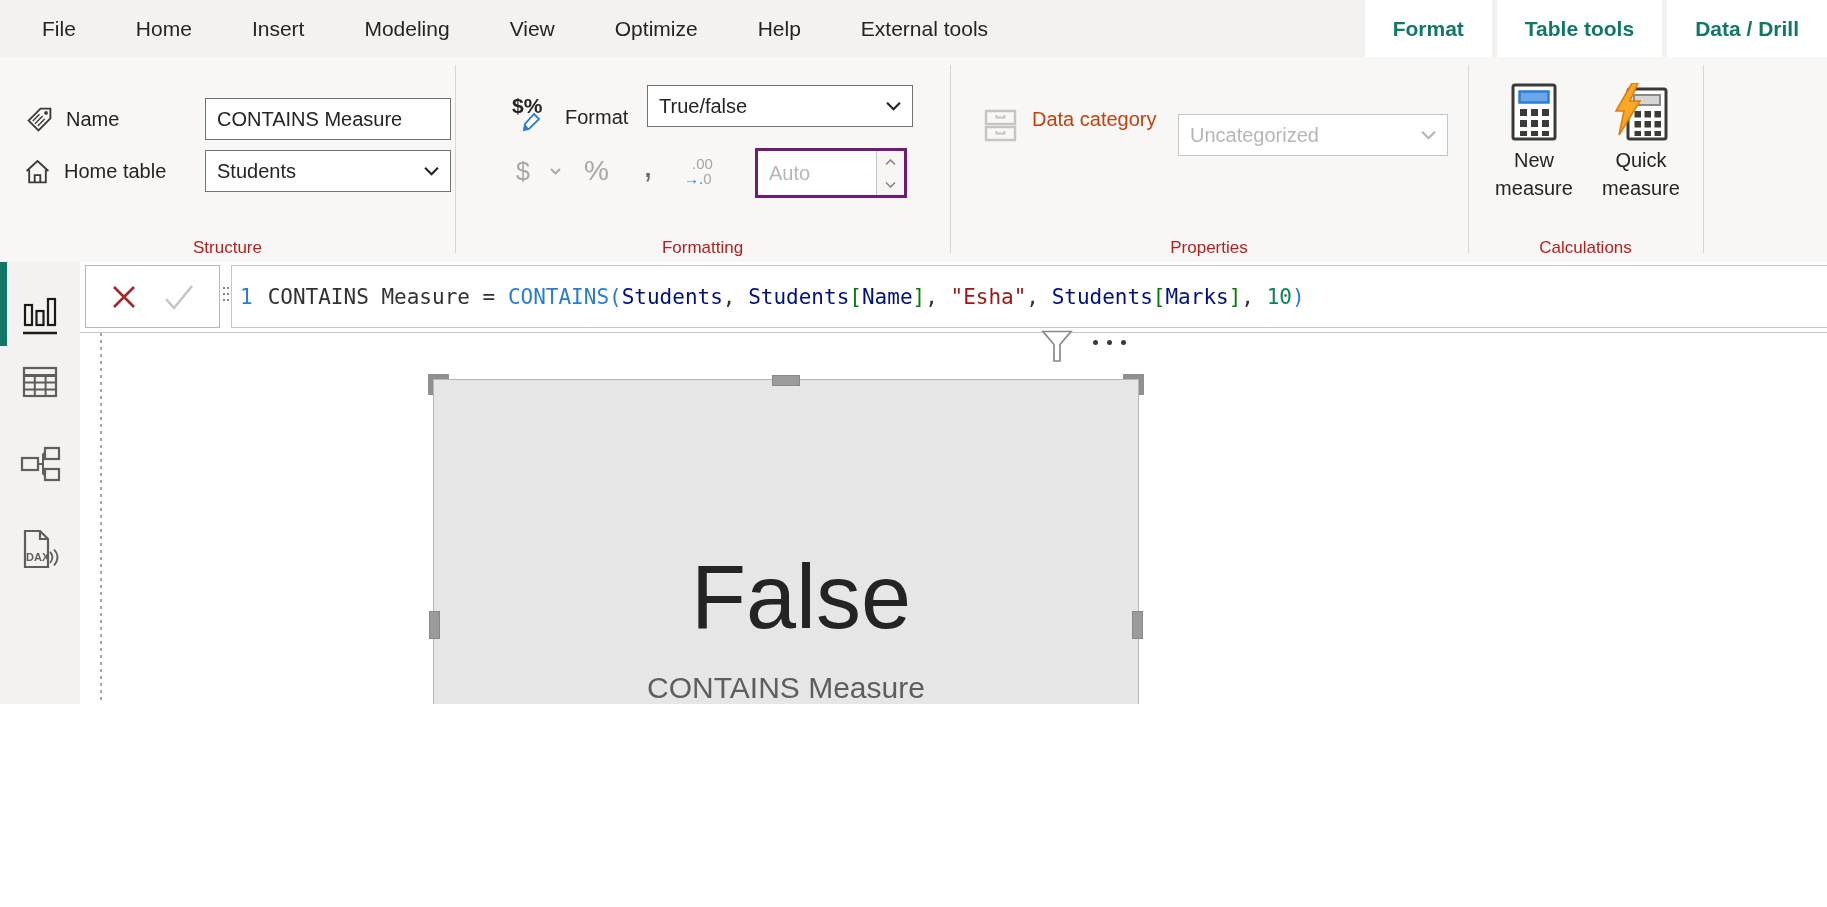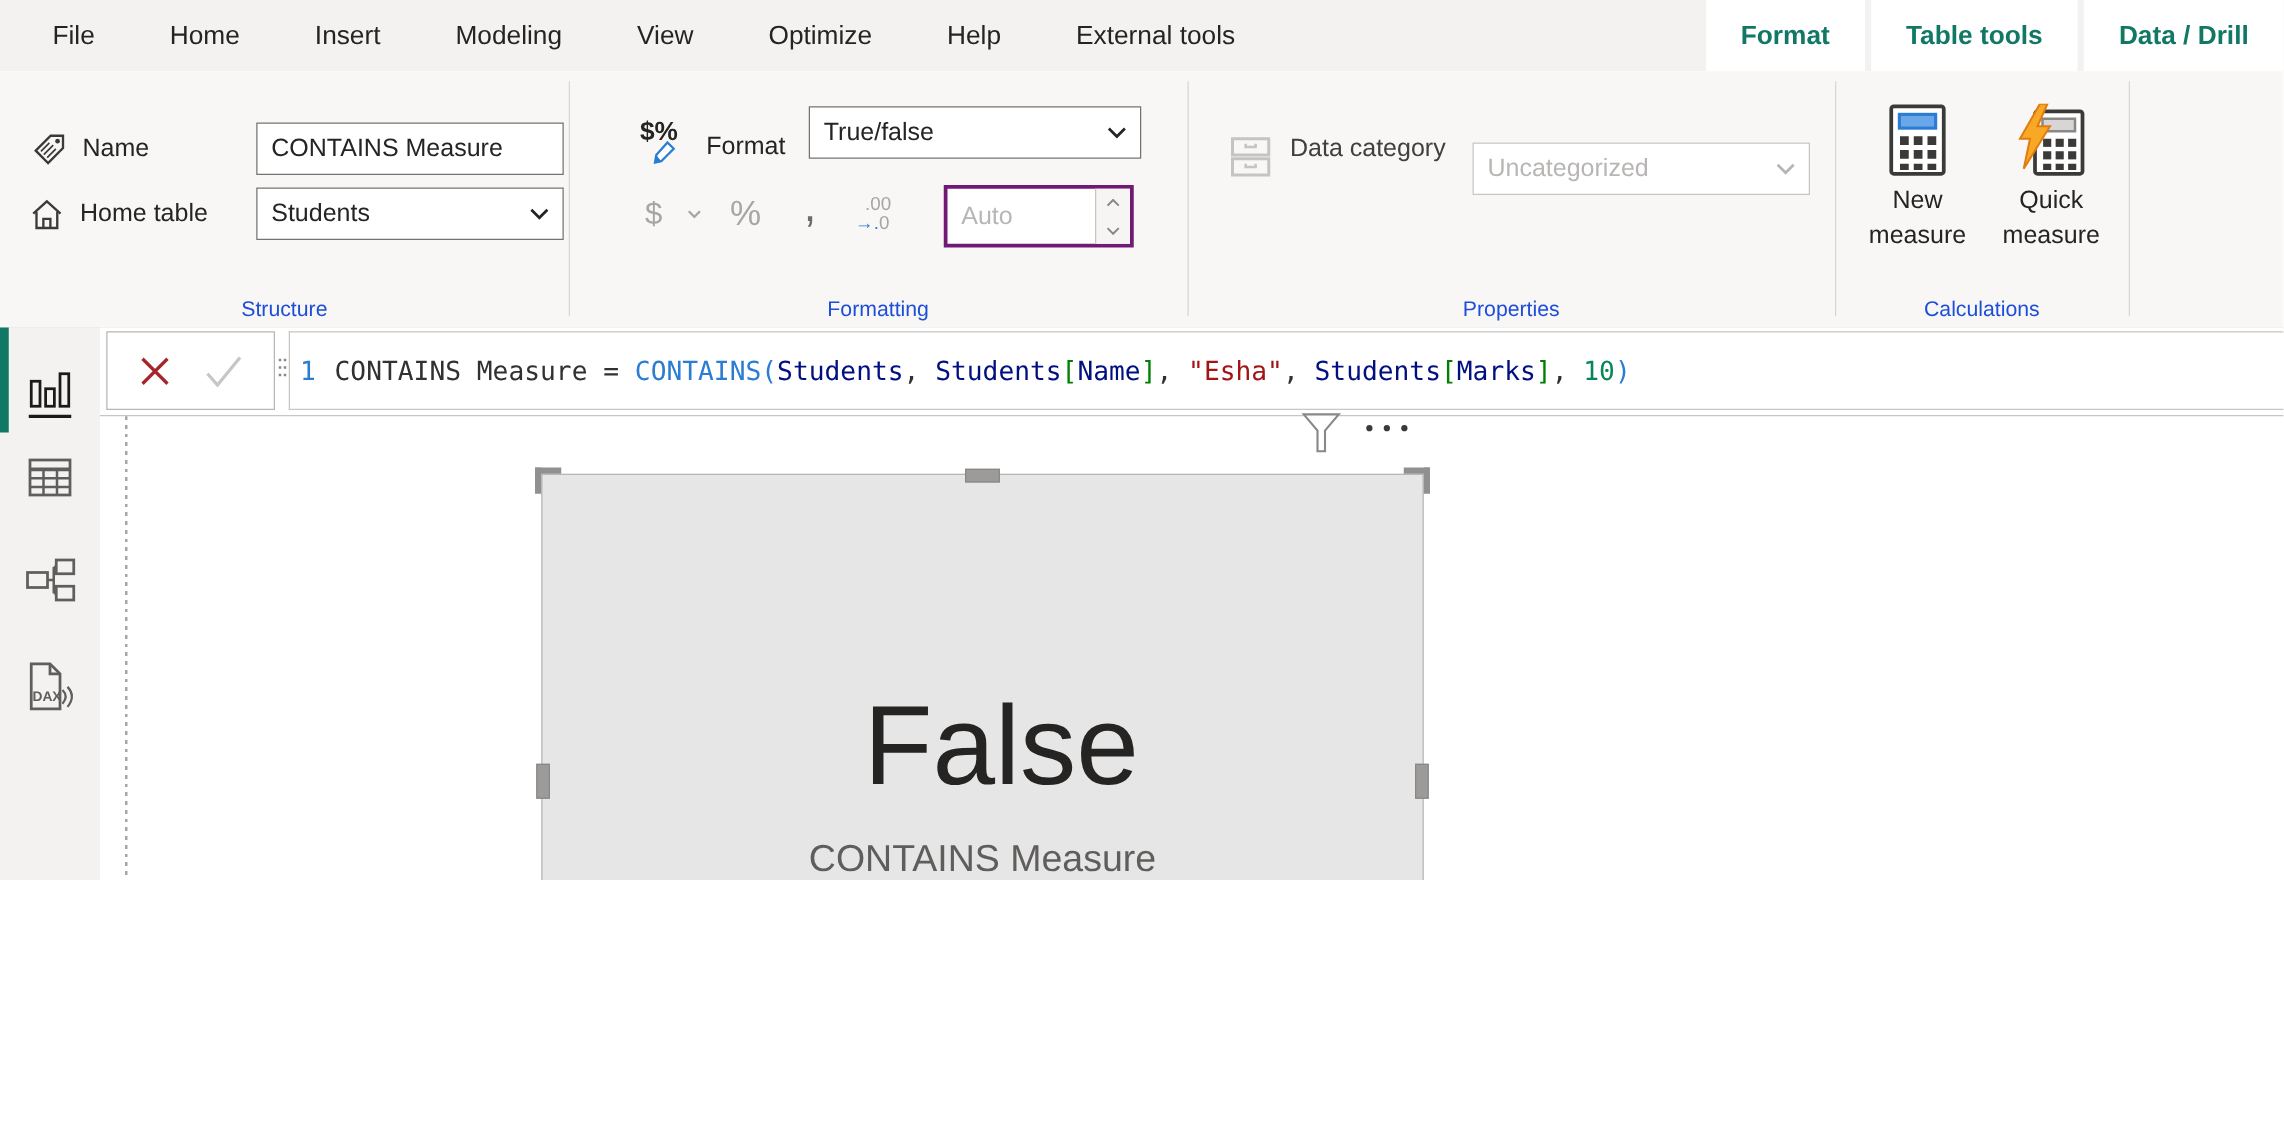--- a/index.html
+++ b/index.html
@@ -13,27 +13,27 @@
   .mitem{display:flex;align-items:center;padding:0 30px;font-size:21px;color:#252423;white-space:nowrap;}
   .mitem:first-child{margin-left:12px;}
   .ctxwrap{margin-left:auto;display:flex;gap:5px;}
   .ctab{display:flex;align-items:center;padding:0 28px;background:#ffffff;color:#117865;
         font-weight:700;font-size:21px;white-space:nowrap;}
 
   
   .ribbon{position:absolute;left:0;top:57px;width:1827px;height:205px;background:#f8f7f6;
           border-bottom:1px solid #d6d4d2;}
   .vsep{position:absolute;top:8px;height:188px;width:1px;background:#d8d6d4;}
-  .grp-label{position:absolute;top:181px;font-size:17px;color:#1d4ed8;text-align:center;}
+  .grp-label{position:absolute;top:181px;font-size:17px;color:#b91c1c;text-align:center;}
   .fieldlab{position:absolute;height:44px;display:flex;align-items:center;gap:13px;font-size:20px;}
   .tbox{position:absolute;height:40px;background:#fff;border:1px solid #75736f;
         display:flex;align-items:center;padding:0 11px;font-size:20px;color:#252423;}
   .tbox .chev{margin-left:auto;}
   .tbox.disabled{border-color:#c8c6c4;color:#b8b6b4;margin-top:16px;}
-  .gray{color:#404040;}
+  .gray{color:#c2410c;}
   .dis-ic{position:absolute;color:#a8a6a4;display:flex;align-items:center;justify-content:center;height:44px;}
 
   
   .spinbox{position:absolute;left:755px;top:91px;width:146px;height:44px;border:3px solid #701a75;
            background:#fff;display:flex;align-items:center;}
   .spinbox .ph{padding-left:11px;font-size:20px;color:#b8b6b4;flex:1;}
   .spincol{width:27px;align-self:stretch;border-left:1px solid #c6c4c2;background:#f6f5f4;
            display:flex;flex-direction:column;}
   .spincol>div{flex:1;display:flex;align-items:center;justify-content:center;}
 

